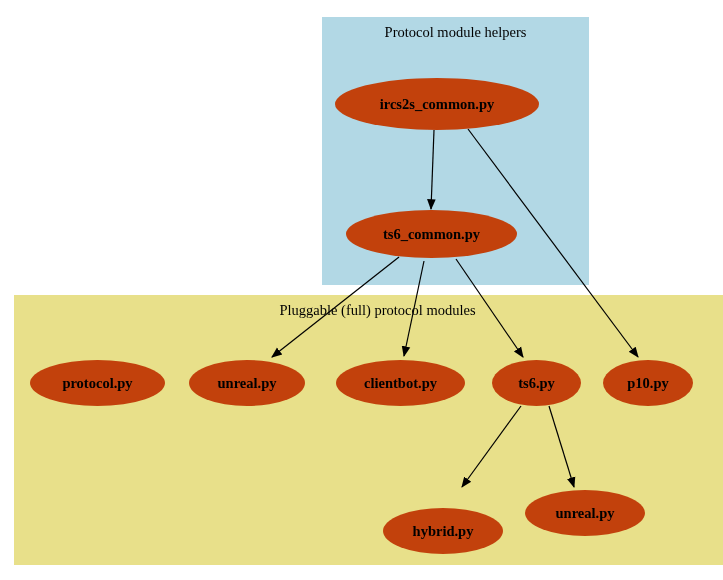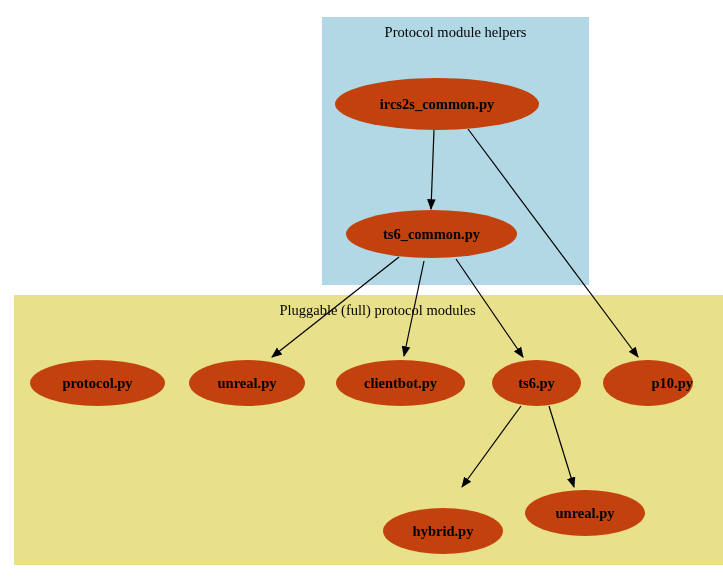--- a/index.html
+++ b/index.html
@@ -91,21 +91,21 @@
   </div>
 
   <div class="node" style="left:336px; top:360px; width:129px; height:46px;">
     <span>clientbot.py</span>
   </div>
 
   <div class="node" style="left:492px; top:360px; width:89px; height:46px;justify-content:center;">
     <span>ts6.py</span>
   </div>
 
-  <div class="node" style="left:603px; top:360px; width:90px; height:46px;justify-content:flex-end;">
+  <div class="node" style="left:603px; top:360px; width:90px; height:46px;">
     <span>p10.py</span>
   </div>
 
   <div class="node" style="left:383px; top:508px; width:120px; height:46px;">
     <span>hybrid.py</span>
   </div>
 
   <div class="node" style="left:525px; top:490px; width:120px; height:46px;">
     <span>unreal.py</span>
   </div>

